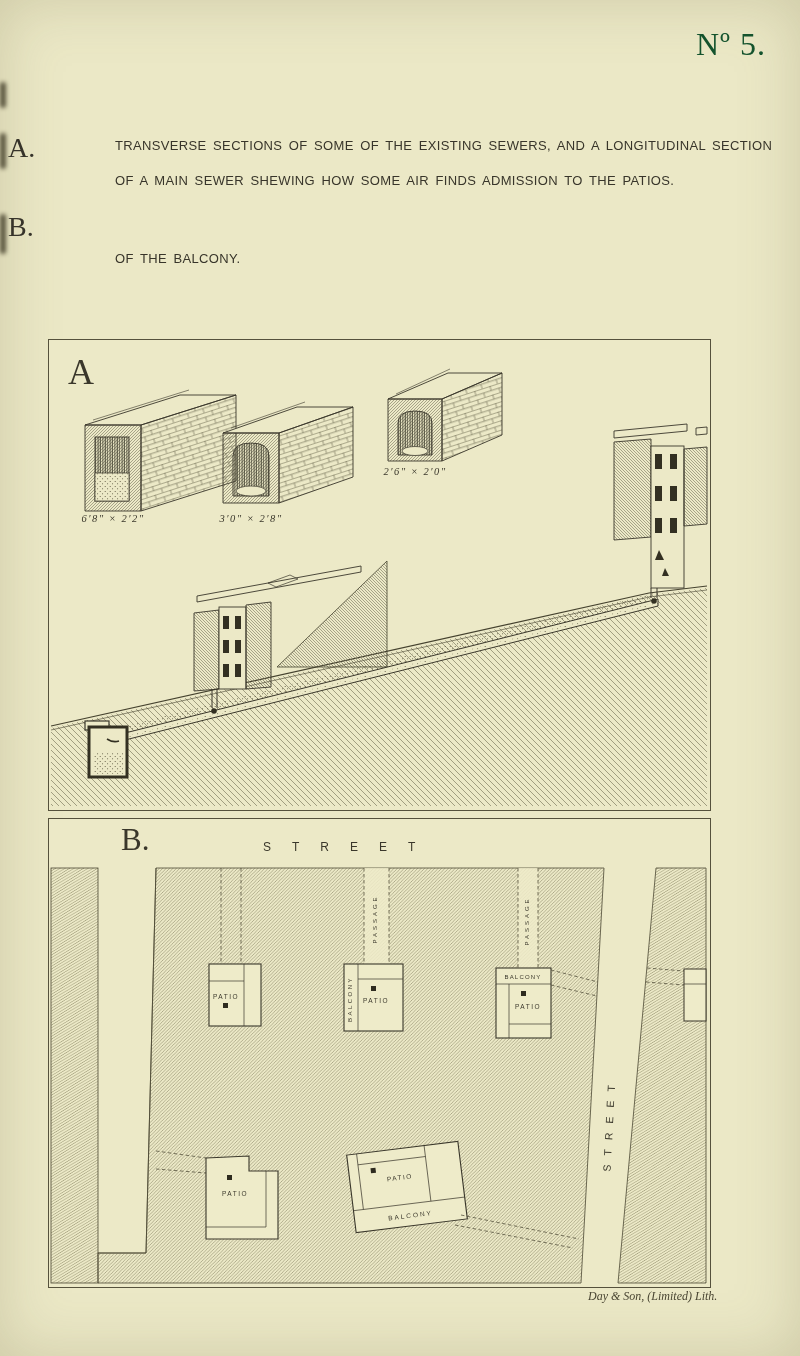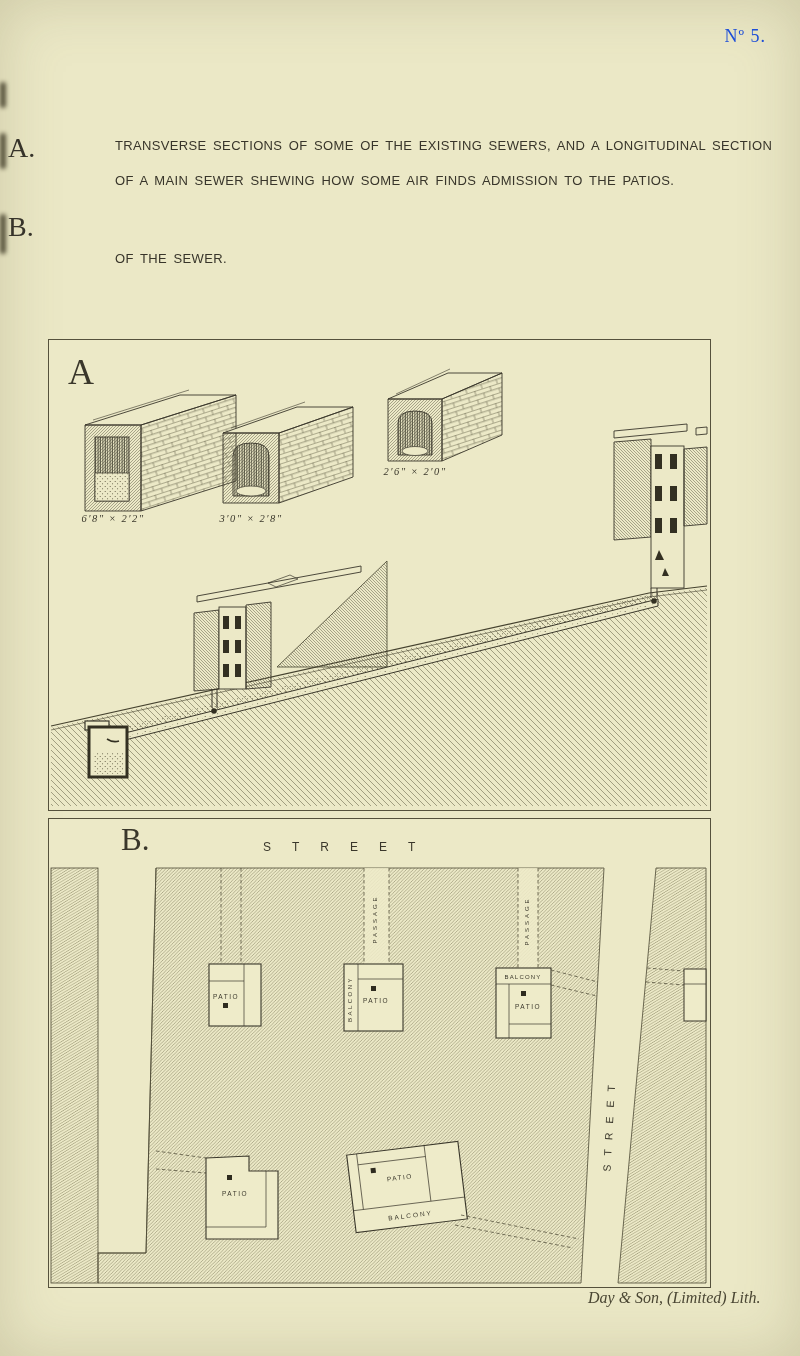--- a/index.html
+++ b/index.html
@@ -1,50 +1,50 @@
 <!DOCTYPE html>
 <html><head>
 <meta charset="utf-8">
 <style>
   html,body{margin:0;padding:0;}
   body{width:800px;height:1356px;position:relative;background:#ebe8c6;
        font-family:"Liberation Sans", sans-serif;color:#3a372b;overflow:hidden;}
   .page{position:absolute;inset:0;box-shadow:inset 0 0 60px rgba(120,110,70,.25);}
   .plate-number{position:absolute;top:26px;right:34px;font-family:"Liberation Serif",serif;
-       font-size:18px;letter-spacing:1px;color:#1d4ed8;}
+       font-size:32px;letter-spacing:1px;color:#14532d;}
   .head-index{position:absolute;left:8px;font-family:"Liberation Serif",serif;
        font-size:28px;color:#36332a;}
   .head-line{position:absolute;left:115px;font-size:13px;letter-spacing:.35px;word-spacing:2.5px;
        color:#38352a;white-space:nowrap;}
   .panel{position:absolute;left:48px;width:661px;border:1px solid #55513c;background:#ece9c7;}
   .panelA{top:339px;height:470px;}
   .panelB{top:818px;height:468px;}
   svg{display:block;}
   .credit{position:absolute;left:588px;top:1289px;font-family:"Liberation Serif",serif;
-       font-style:italic;font-size:16px;color:#4a4633;}
+       font-style:italic;font-size:12px;color:#4a4633;}
   .smudge{position:absolute;left:0;width:6px;background:rgba(45,40,22,.75);filter:blur(2px);border-radius:3px;}
   text{fill:#3a372b;}
 </style>
 </head>
 <body>
 
 <div class="page">
 
   <div class="plate-number">Nº 5.</div>
 
   <div class="smudge" style="top:82px;height:26px;"></div>
   <div class="smudge" style="top:133px;height:36px;"></div>
   <div class="smudge" style="top:214px;height:40px;"></div>
 
   <div class="head-index" style="top:132px;">A.</div>
   <div class="head-line" style="top:138px;">TRANSVERSE SECTIONS OF SOME OF THE EXISTING SEWERS, AND A LONGITUDINAL SECTION</div>
   <div class="head-line" style="top:173px;">OF A MAIN SEWER SHEWING HOW SOME AIR FINDS ADMISSION TO THE PATIOS.</div>
 
   <div class="head-index" style="top:211px;">B.</div>
-  <div class="head-line" style="top:251px;">OF THE SEWER.</div>
+  <div class="head-line" style="top:251px;">OF THE BALCONY.</div>
 
   <div class="panel panelA">
   <svg width="659" height="468" viewBox="0 0 659 468">
     <defs>
       <pattern id="hatchA" patternUnits="userSpaceOnUse" width="6" height="6">
         <path d="M-1,5 l2,2 M0,0 l6,6 M5,-1 l2,2" stroke="#6f6b50" stroke-width="0.6" fill="none"></path>
       </pattern>
       <pattern id="hatchWall" patternUnits="userSpaceOnUse" width="3" height="3">
         <path d="M-1,2 l2,2 M0,0 l3,3 M2,-1 l2,2" stroke="#6c6850" stroke-width="0.55" fill="none"></path>
       </pattern>

